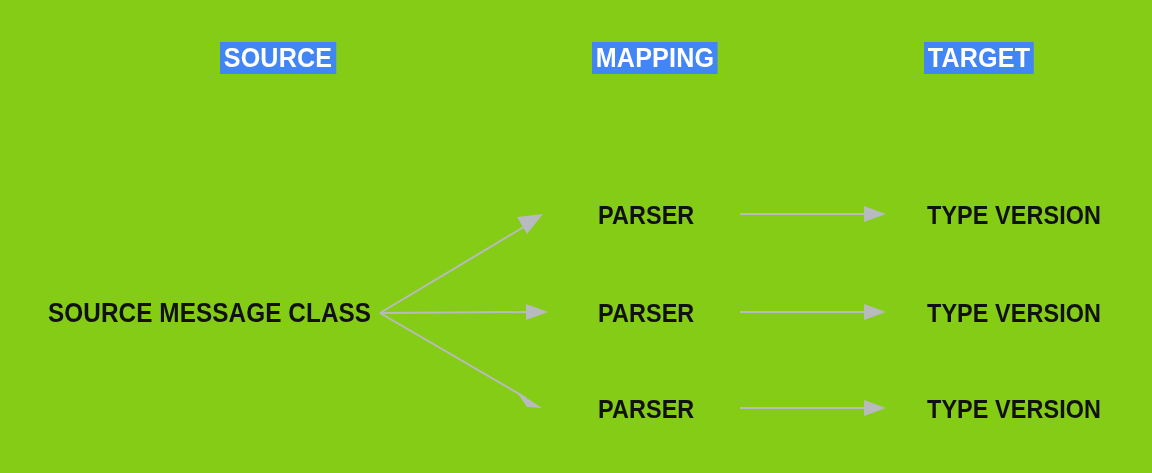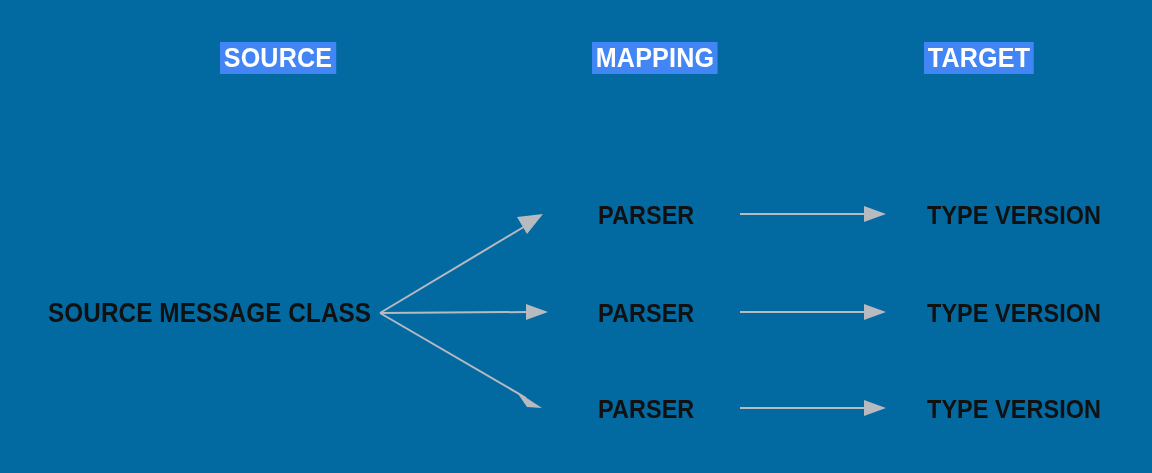--- a/index.html
+++ b/index.html
@@ -9,21 +9,21 @@
     background: #ffffff;
   }
   body {
     font-family: "Liberation Sans", sans-serif;
   }
 
   #diagram-canvas {
     position: relative;
     width: 1152px;
     height: 473px;
-    background: #0369a1;
+    background: #84cc16;
     overflow: hidden;
   }
 
   
   .column-header {
     position: absolute;
     display: inline-block;
     color: #ffffff;
     background: #4285f4;
     font-weight: bold;

